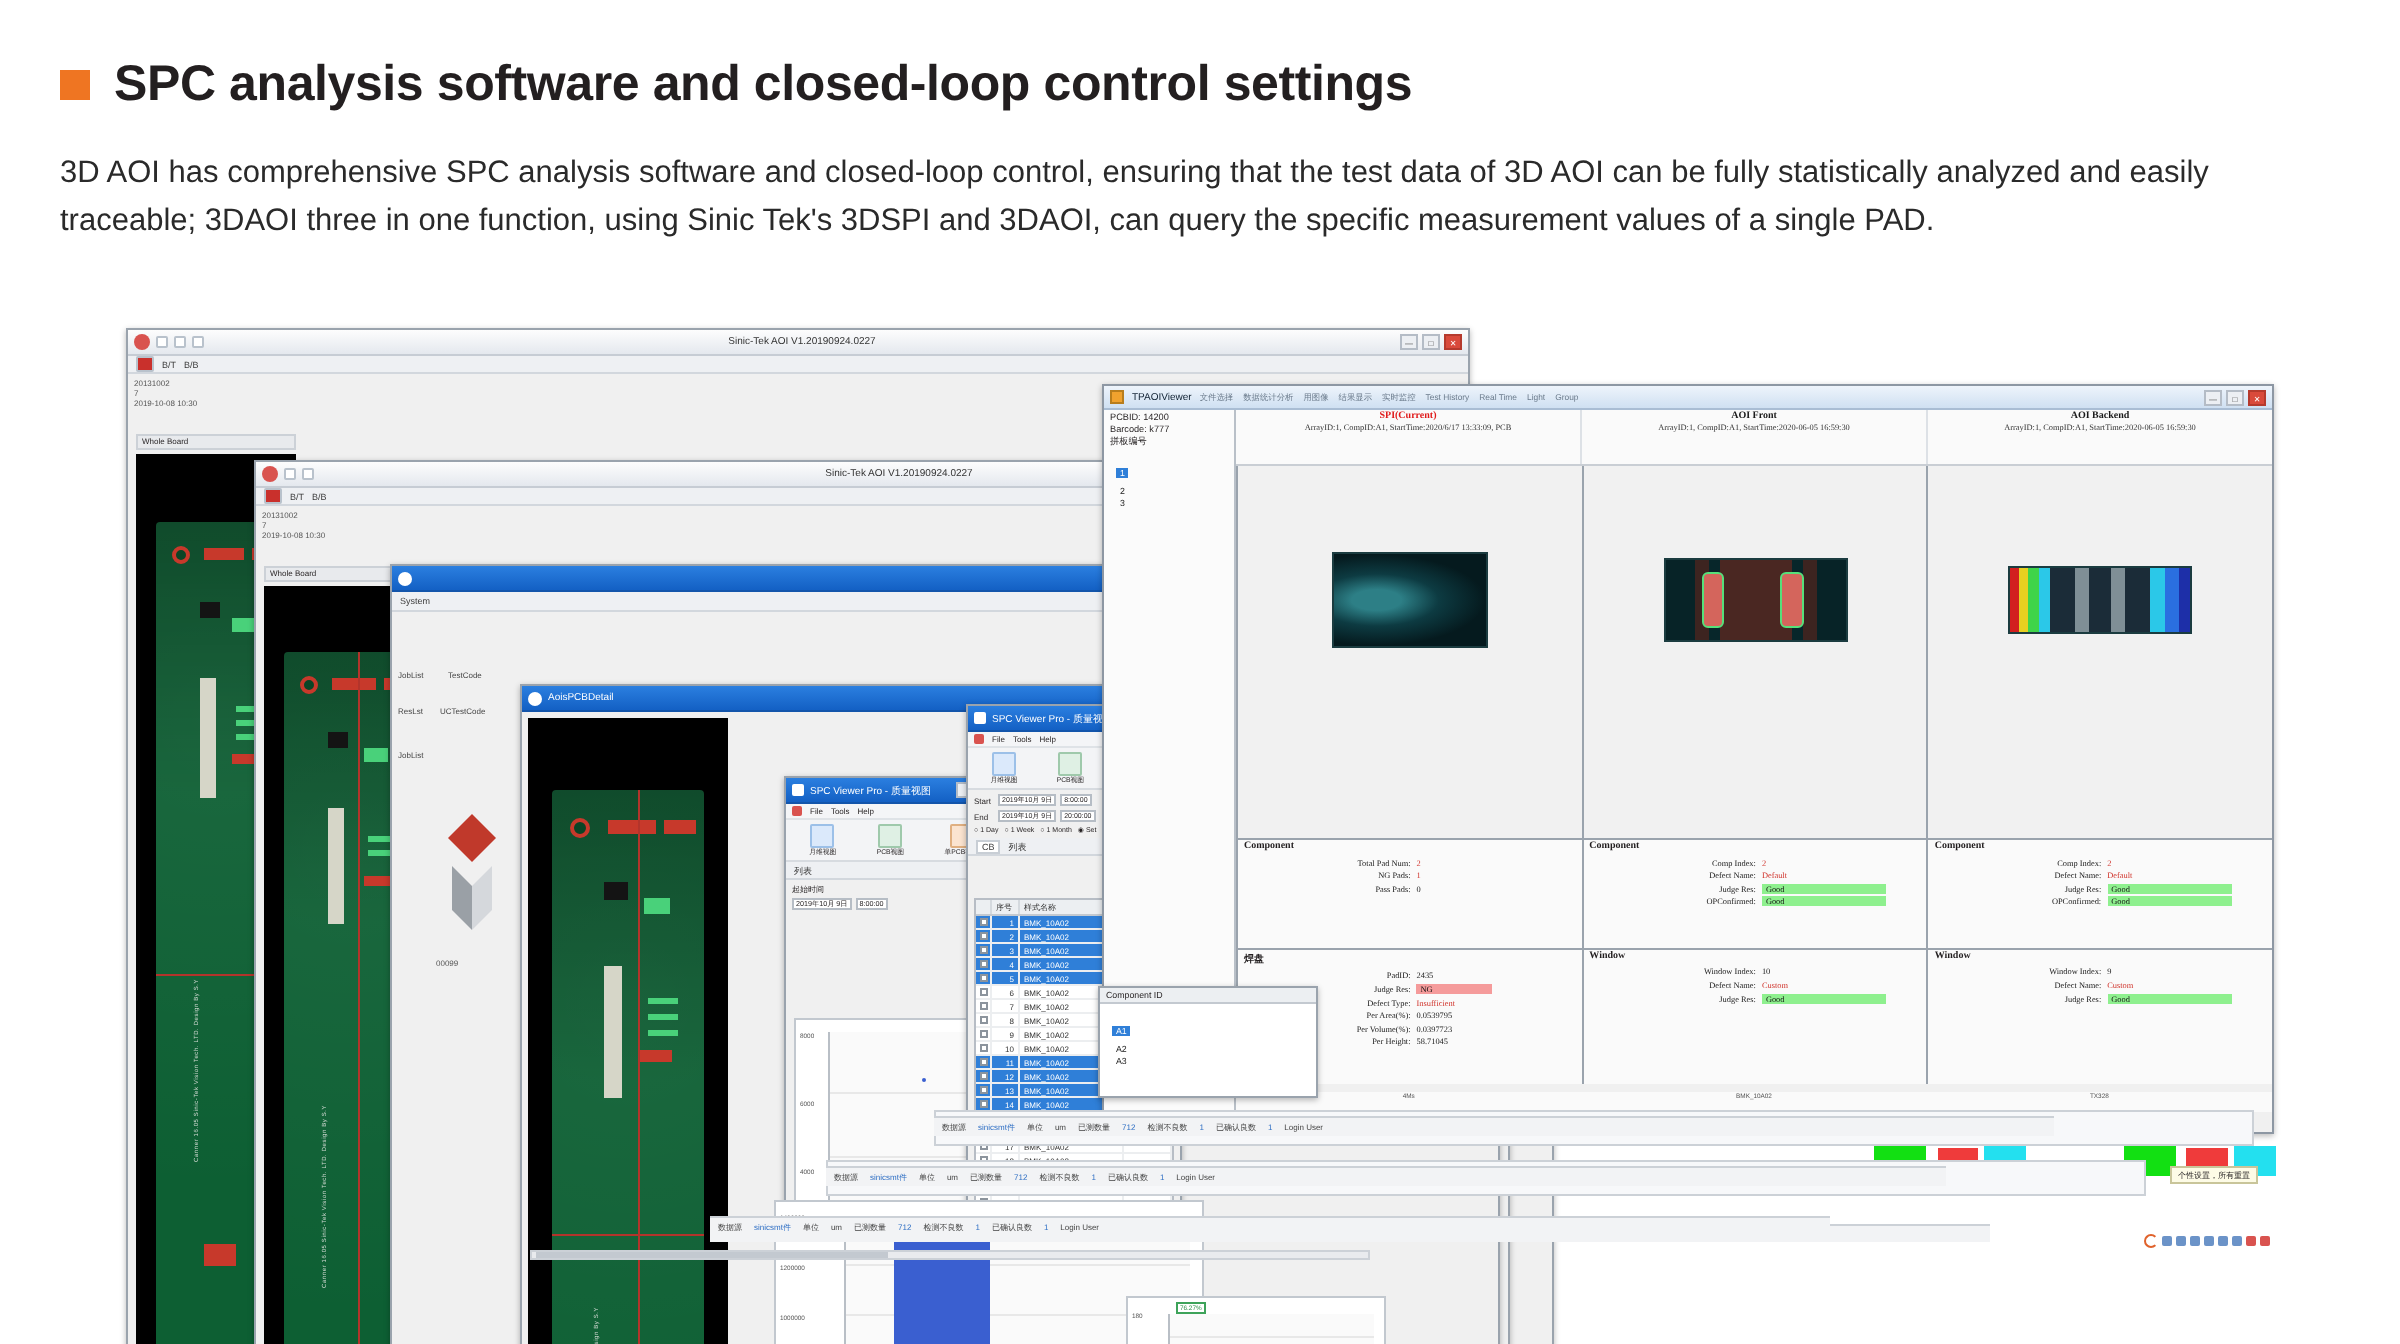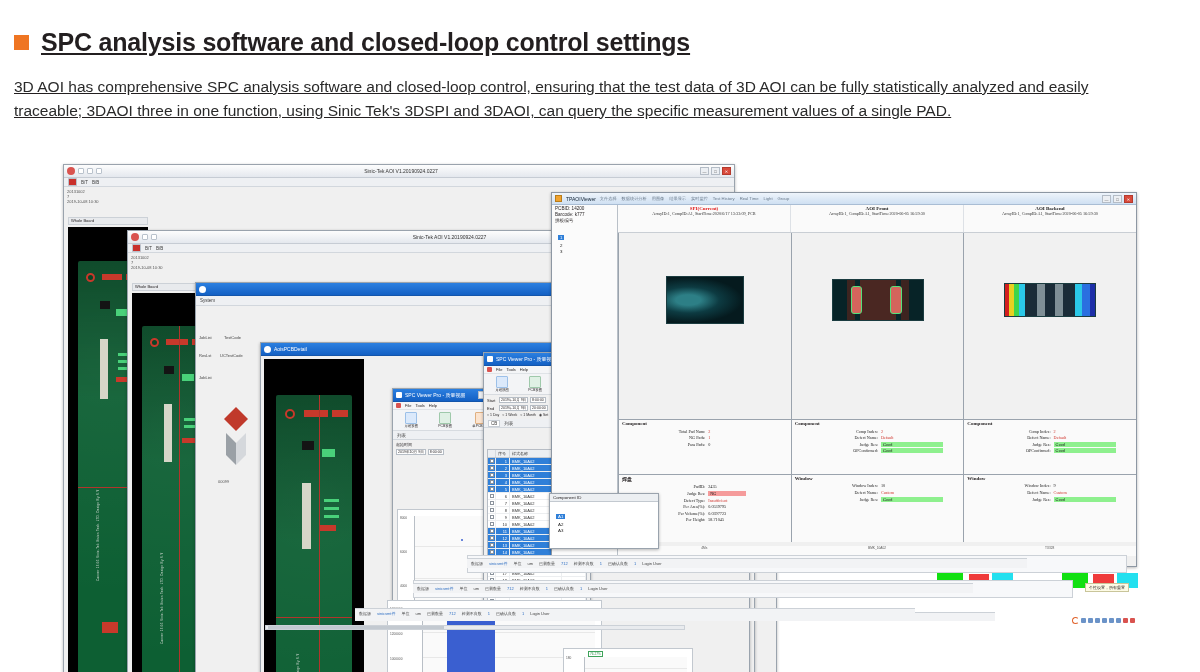--- a/index.html
+++ b/index.html
@@ -4,21 +4,21 @@
 <style>
   * { box-sizing: border-box; }
   html, body { margin:0; padding:0; }
   body {
     width:1200px; height:672px; background:#ffffff;
     font-family:"Liberation Sans", sans-serif; color:#231f20;
     overflow:hidden; position:relative;
   }
 
   
-  .slide-head { position:absolute; left:14px; top:28px; width:1160px;text-decoration:underline; }
+  .slide-head { position:absolute; left:30px; top:28px; width:1160px; }
   .title-row { display:flex; align-items:center; gap:12px; }
   .title-bullet { width:15px; height:15px; background:#ef7522; flex:none; }
   .slide-title { font-size:25px; font-weight:600; letter-spacing:-0.2px; color:#231f20; }
   .slide-body { margin-top:18px; font-size:15.5px; line-height:1.52; color:#2a2a2a; max-width:1115px; }
 
   
   .shot { position:absolute; left:55px; top:160px; width:1090px; height:472px; }
 
   
   .win { position:absolute; background:#f0f0f0; border:1px solid #9aa3ad;

